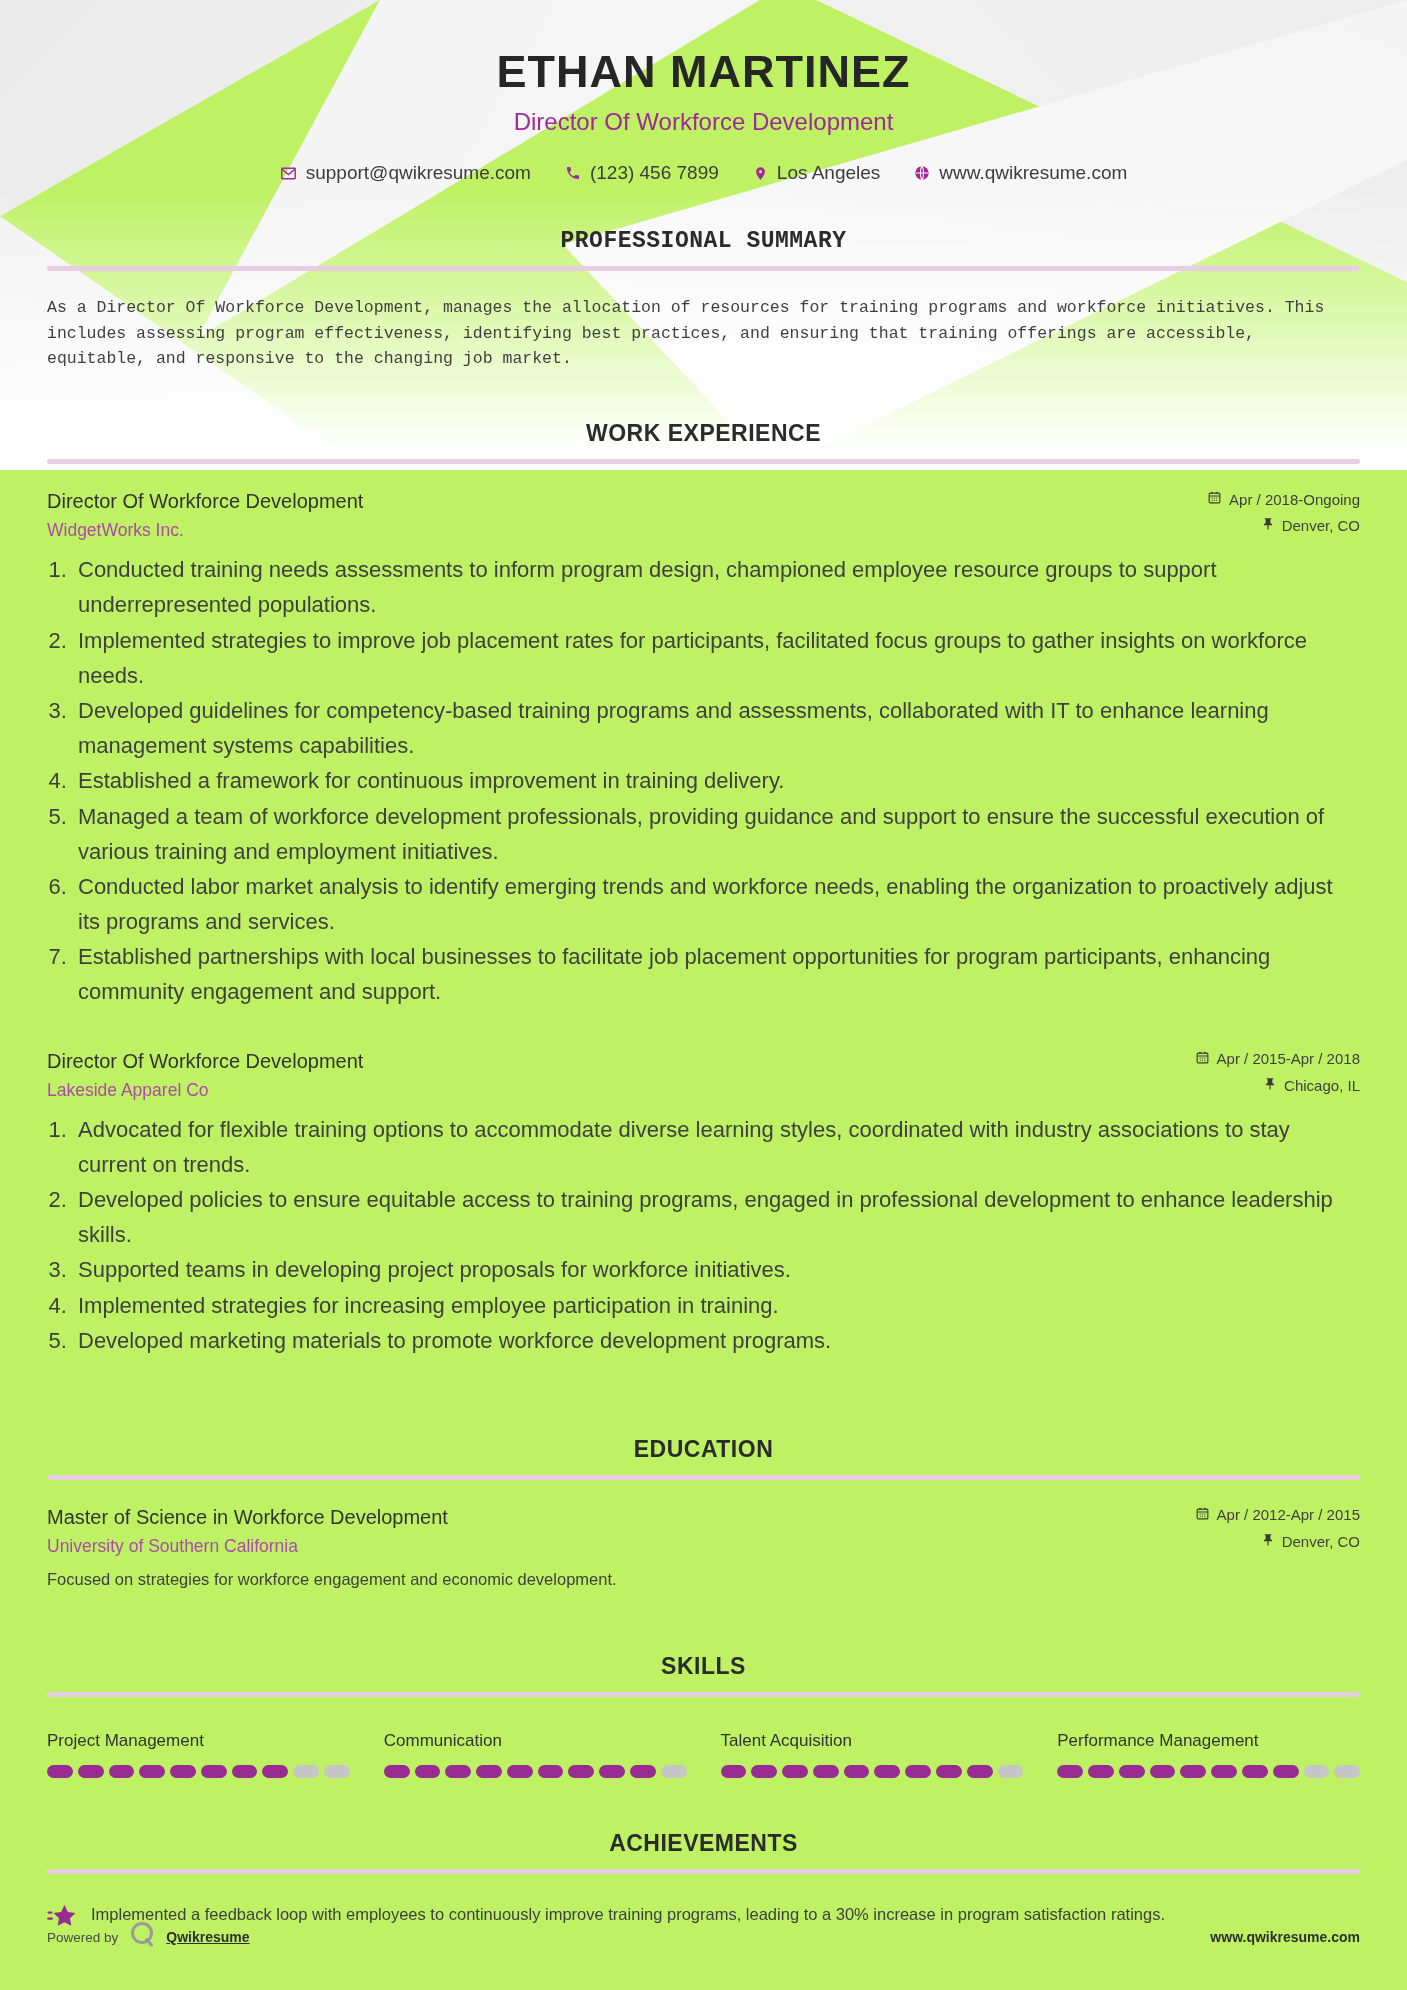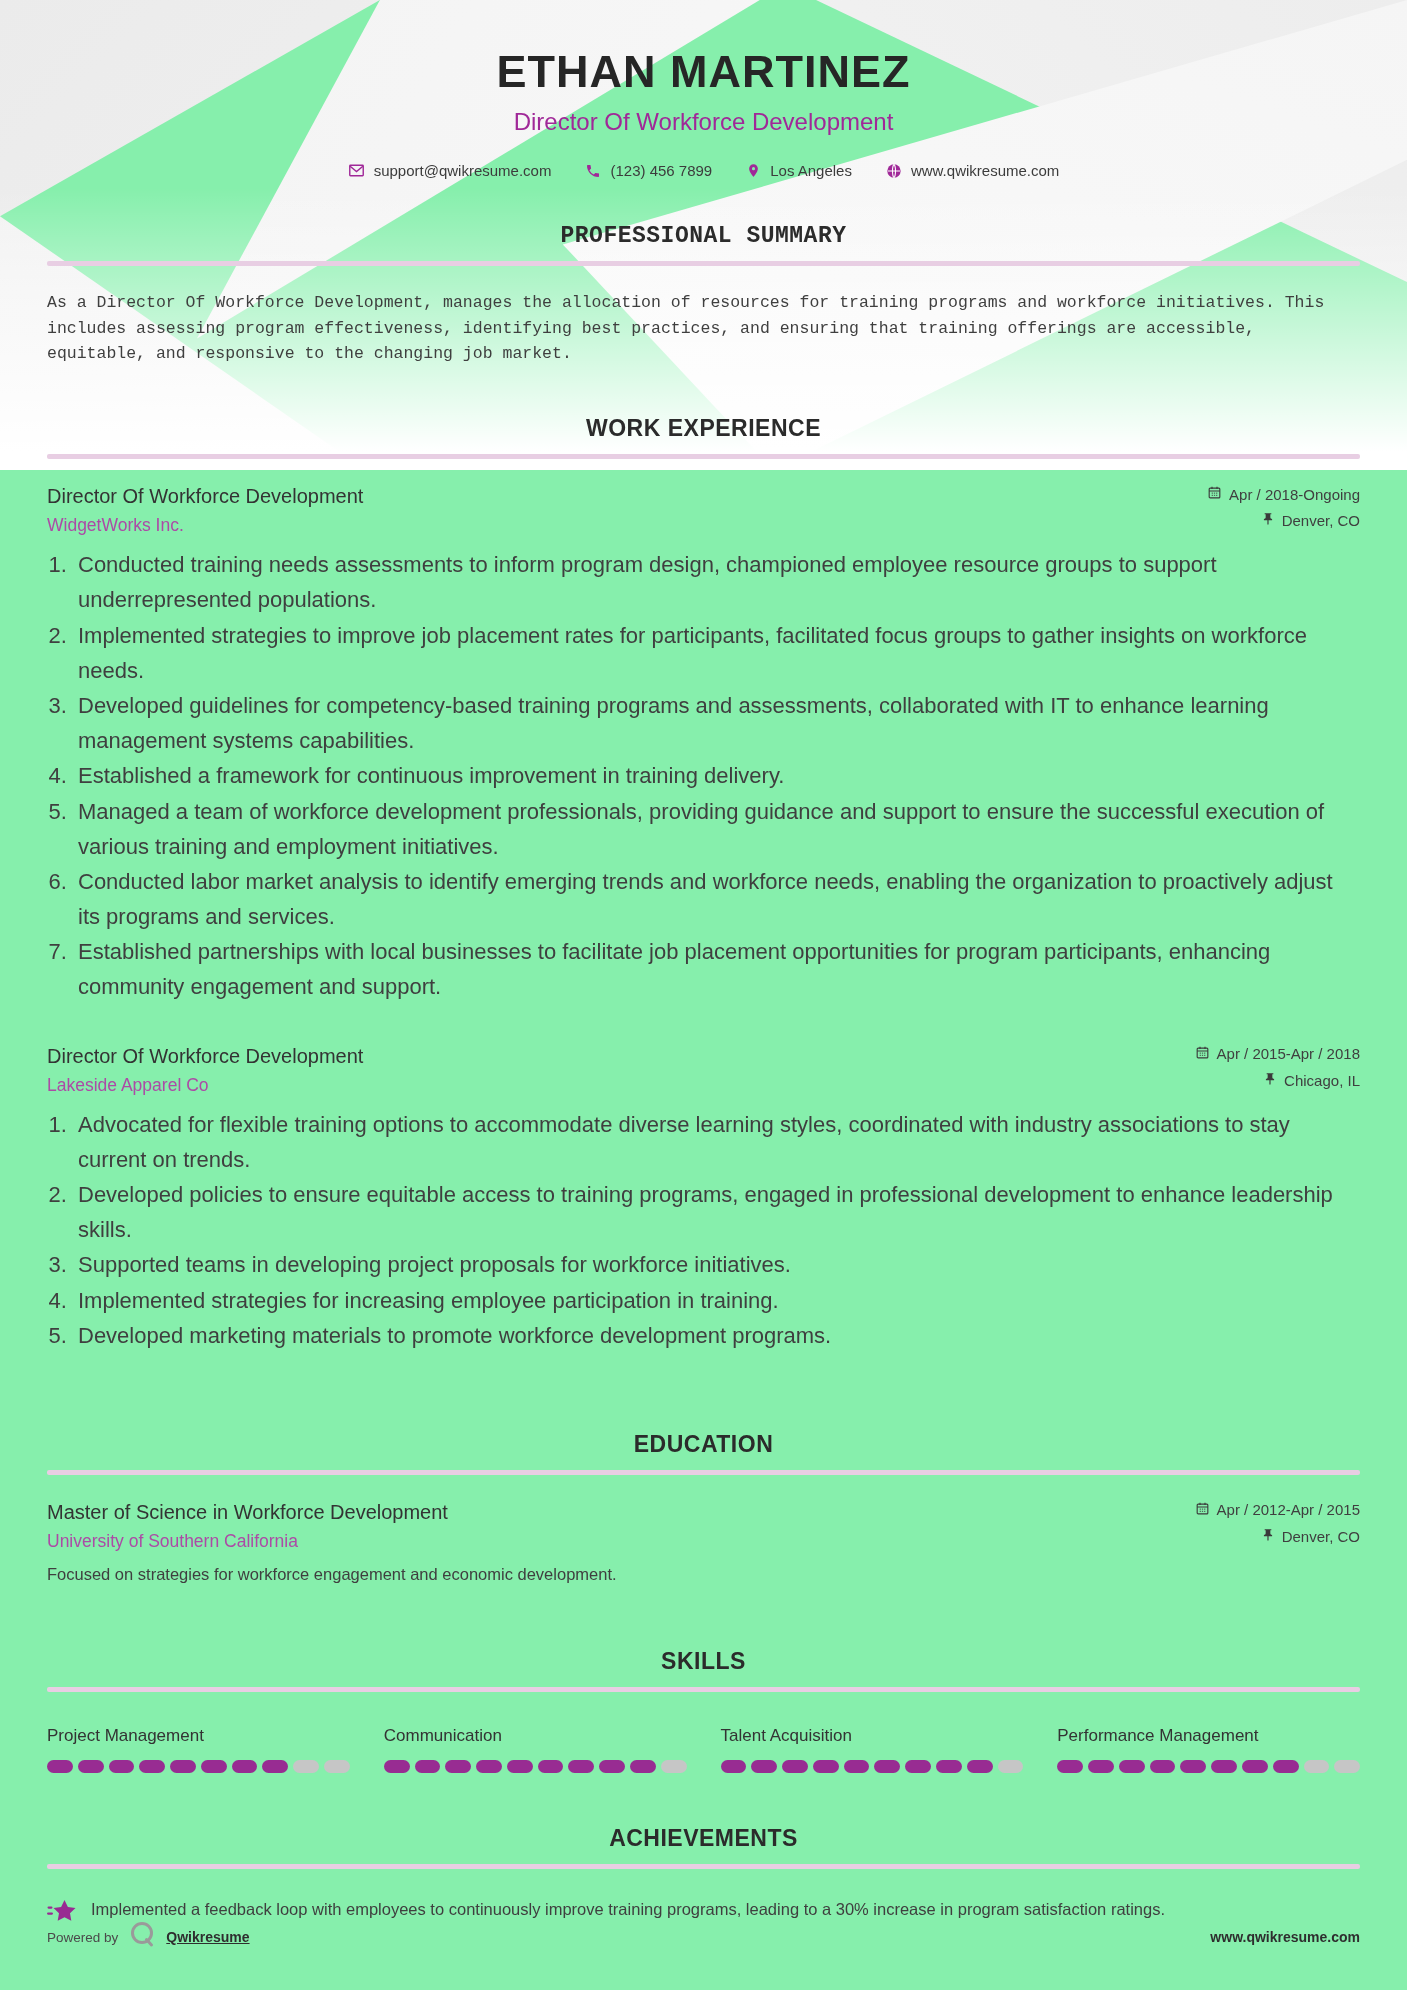--- a/index.html
+++ b/index.html
@@ -7,39 +7,39 @@
     --company:#AC4BA6;
     --skill-filled:#982C92;
     --skill-empty:#C6C6C6;
     --divider:#E8CEE3;
     --heading:#2B2B2B;
     --text:#3F3F3F;
   }
   *{box-sizing:border-box;margin:0;padding:0;}
   html,body{background:#fff;}
   body{font-family:"Liberation Sans","DejaVu Sans",sans-serif;color:var(--text);}
-  .page{position:relative;width:1407px;height:1990px;margin:0 auto;background:#86efac;overflow:hidden;}
+  .page{position:relative;width:1407px;height:1990px;margin:0 auto;background:#bef264;overflow:hidden;}
 
   
   .header-bg{position:absolute;top:0;left:0;width:100%;height:470px;overflow:hidden;pointer-events:none;}
   .header-bg div{position:absolute;inset:0;}
   .bg1{clip-path:polygon(0 0,27% 0,0 46%);background:linear-gradient(135deg,#ebebeb,#f6f6f6);}
   .bg2{clip-path:polygon(27% 0,54% 0,14% 72%);background:linear-gradient(120deg,#f3f3f3,#fafafa);}
   .bg3{clip-path:polygon(58% 0,100% 0,100% 60%);background:linear-gradient(225deg,#ededed,#f7f7f7);}
   .bg4{clip-path:polygon(100% 0,100% 34%,55% 100%,40% 52%);background:linear-gradient(200deg,#f5f5f5,#fbfbfb);}
   .bg5{clip-path:polygon(0 46%,26% 100%,0 100%);background:linear-gradient(45deg,#f1f1f1,#fafafa);}
   .bg-fade{background:linear-gradient(180deg,rgba(255,255,255,0) 40%,#fff 96%);}
 
   .content{position:relative;padding:0 47px;}
 
   
   .resume-header{padding-top:46px;text-align:center;}
   .person-name{font-size:45px;font-weight:800;letter-spacing:1px;color:#262626;}
   .person-title{margin-top:10px;font-size:24px;color:var(--accent);}
-  .contact-row{margin-top:26px;display:flex;justify-content:center;align-items:center;gap:34px;font-size:15px;color:#3C3C3C;}
+  .contact-row{margin-top:26px;display:flex;justify-content:center;align-items:center;gap:34px;font-size:19px;color:#3C3C3C;}
   .contact-item{display:flex;align-items:center;gap:9px;}
   .contact-item svg{display:block;}
 
   
   .section-heading{text-align:center;font-size:23px;font-weight:700;letter-spacing:.5px;color:var(--heading);}
   .divider{height:5px;background:var(--divider);margin-top:12px;border-radius:2px;}
 
   .summary-section{margin-top:44px;font-family:Liberation Mono, monospace;}
   .summary-text{margin-top:24px;font-size:16.5px;line-height:1.56;color:var(--text);}
 

